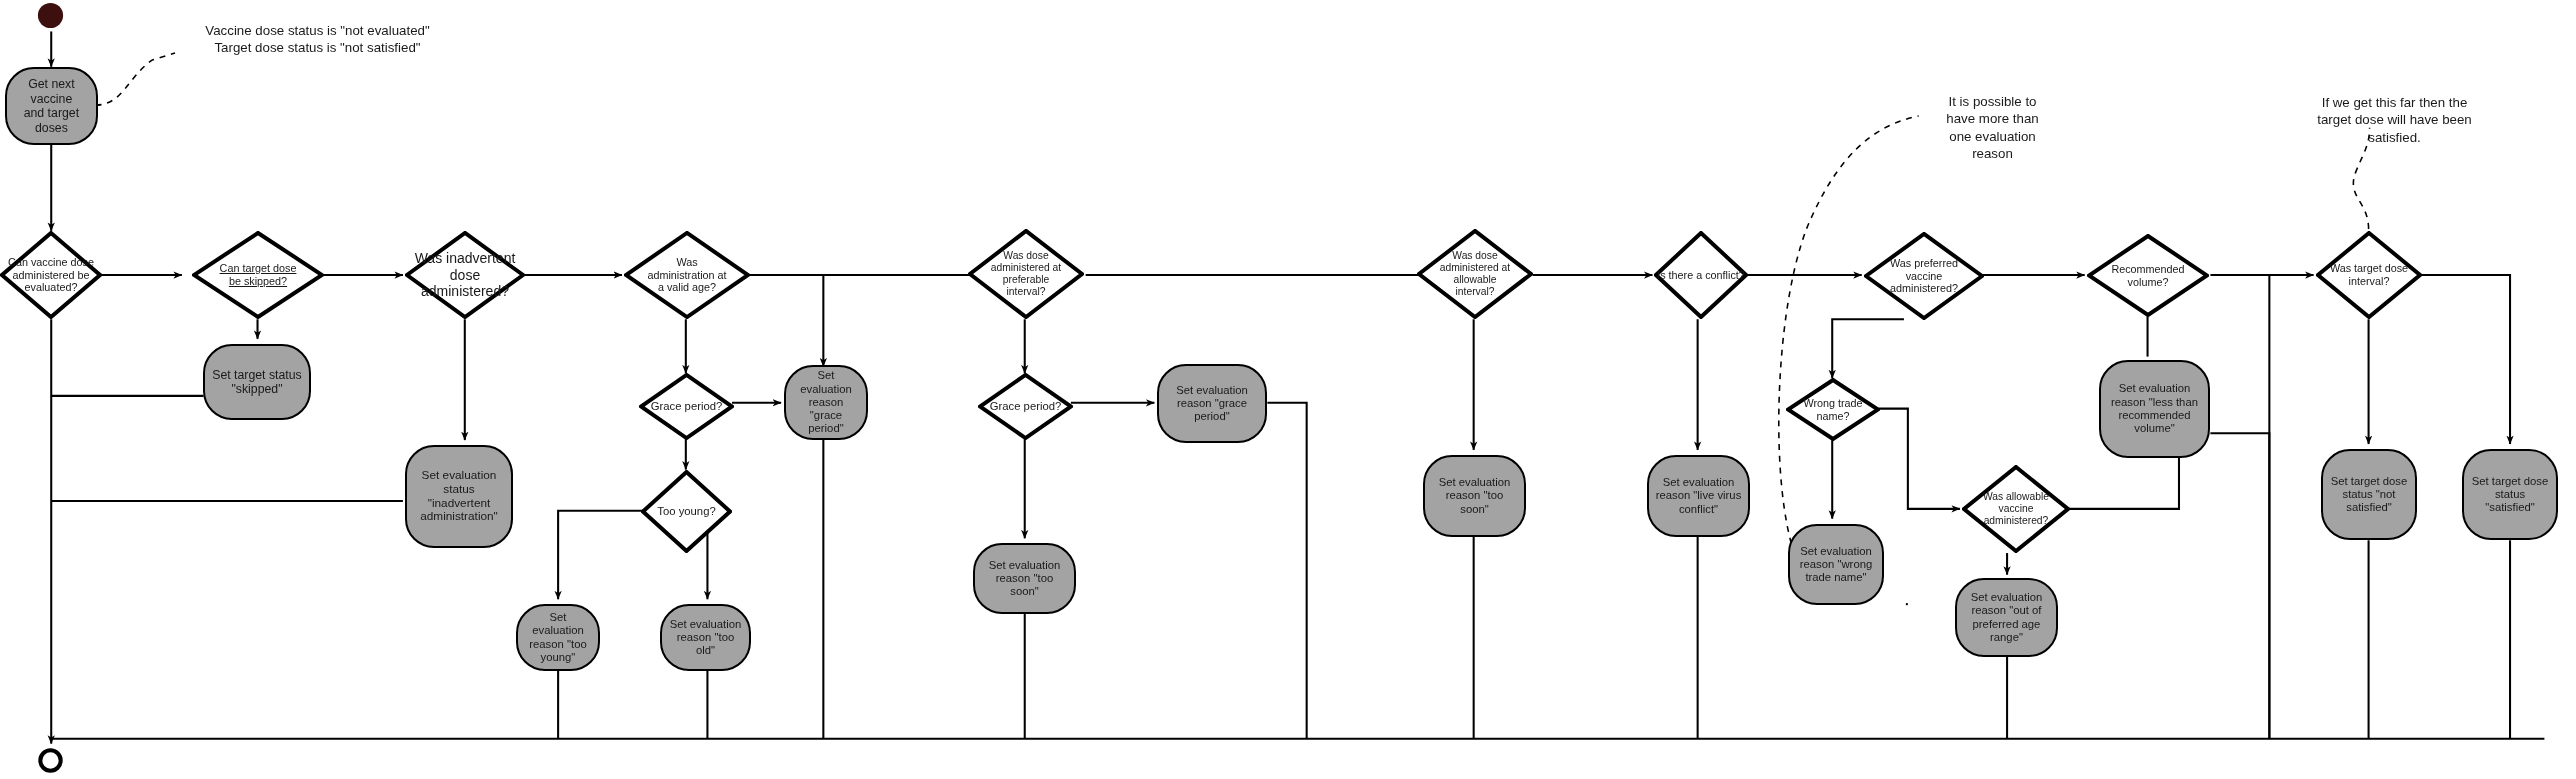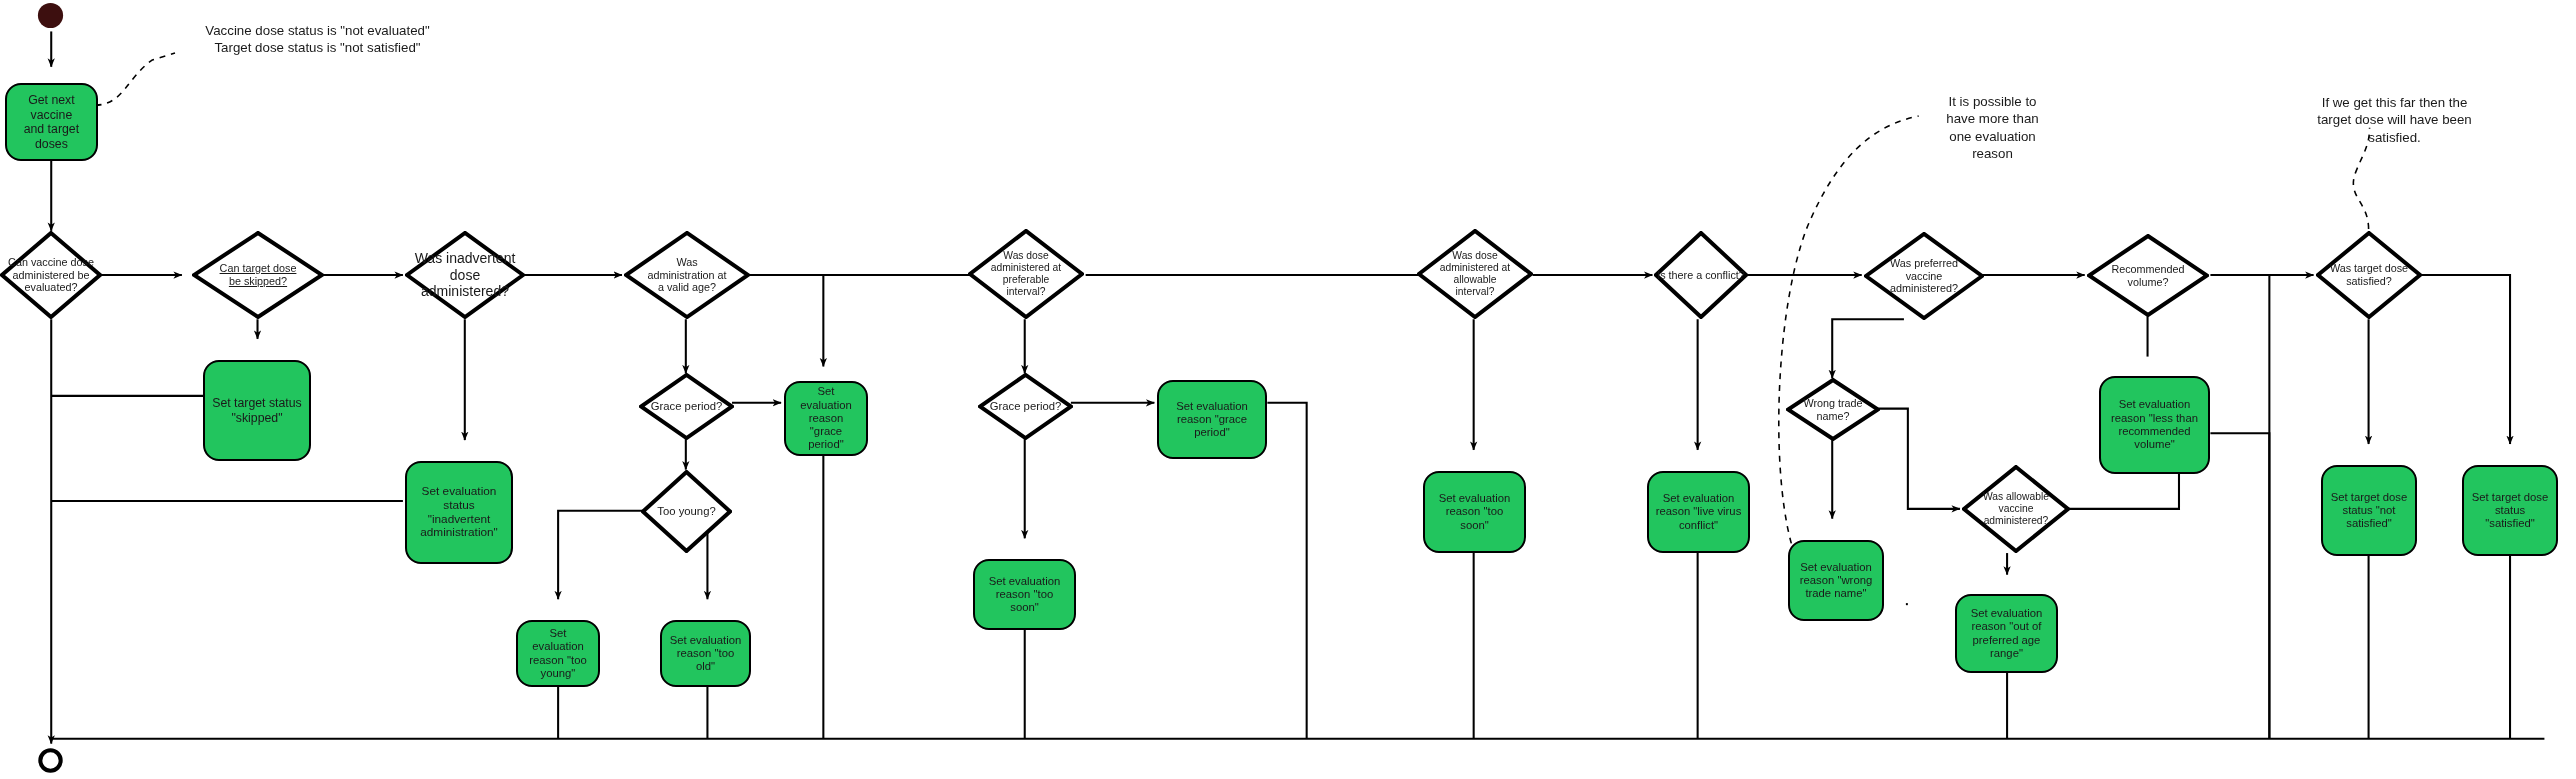--- a/index.html
+++ b/index.html
@@ -30,24 +30,23 @@
     align-items: center;
     justify-content: center;
     text-align: center;
     color: #1a1a1a;
     line-height: 1.18;
     white-space: pre-line;
     z-index: 3;
   }
   .node.process {
     border: 2.2px solid #000000;
-    border-radius: 16px;
-    background: #22c55e;
+    border-radius: 29px;
+    background: #a3a3a3;
     padding: 2px 5.9px;
-    margin-top: 16px;
   }
   .node.decision {
     background: transparent;
     border: none;
     padding: 0 2px;
   }
   .diamond-svg {
     position: absolute;
     left: 0; top: 0;
     width: 100%;
@@ -217,21 +216,21 @@
   </div>
 
   <div class="node decision" style="left:192px; top:231px; width:132px; height:88px; font-size:10.8px;text-decoration:underline;">
     <svg class="diamond-svg" viewBox="0 0 134 90" preserveAspectRatio="none">
         <polygon points="67,2 132,45 67,88 2,45" fill="#ffffff" stroke="#000000" stroke-width="4" vector-effect="non-scaling-stroke"></polygon>
       </svg>
     <span>Can target dose
 be skipped?</span>
   </div>
 
-  <div class="node process" style="left:203px; top:344px; width:108px; height:101px; font-size:12.3px;">Set target status
+  <div class="node process" style="left:203px; top:344px; width:108px; height:76px; font-size:12.3px;">Set target status
 "skipped"</div>
 
   <div class="node decision" style="left:405px; top:231px; width:120px; height:88px; font-size:14px;">
     <svg class="diamond-svg" viewBox="0 0 122 90" preserveAspectRatio="none">
         <polygon points="61,2 120,45 61,88 2,45" fill="#ffffff" stroke="#000000" stroke-width="4" vector-effect="non-scaling-stroke"></polygon>
       </svg>
     <span>Was inadvertent
 dose
 administered?</span>
   </div>
@@ -369,21 +368,21 @@
   <div class="node process" style="left:2099px; top:360px; width:111px; height:98px; font-size:11.3px;">Set evaluation
 reason "less than
 recommended
 volume"</div>
 
   <div class="node decision" style="left:2316px; top:231px; width:106px; height:88px; font-size:10.8px;">
     <svg class="diamond-svg" viewBox="0 0 108 90" preserveAspectRatio="none">
         <polygon points="54,2 106,45 54,88 2,45" fill="#ffffff" stroke="#000000" stroke-width="4" vector-effect="non-scaling-stroke"></polygon>
       </svg>
     <span>Was target dose
-satisfied?</span>
+interval?</span>
   </div>
 
   <div class="node process" style="left:2321px; top:449px; width:96px; height:91px; font-size:11.3px;">Set target dose
 status "not
 satisfied"</div>
 
   <div class="node process" style="left:2462px; top:449px; width:96px; height:91px; font-size:11.3px;">Set target dose
 status "satisfied"</div>
 
 </div>

